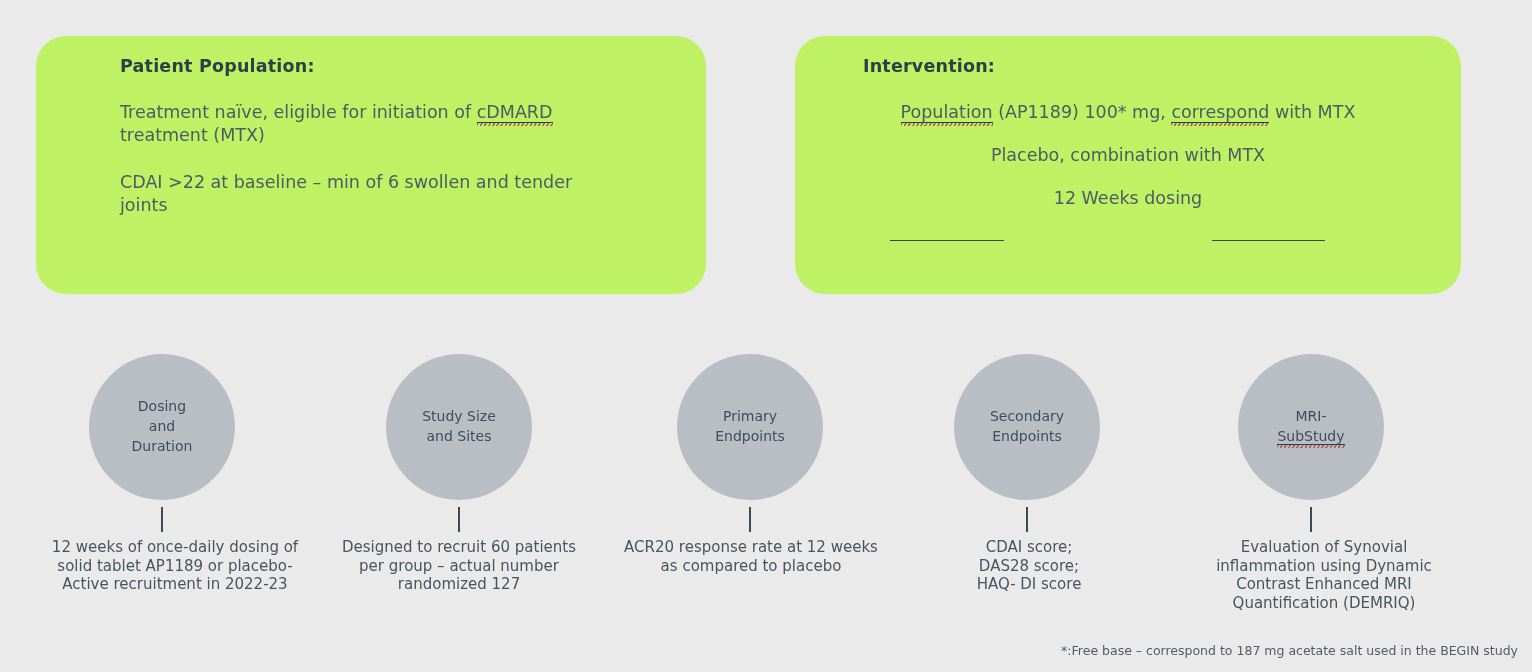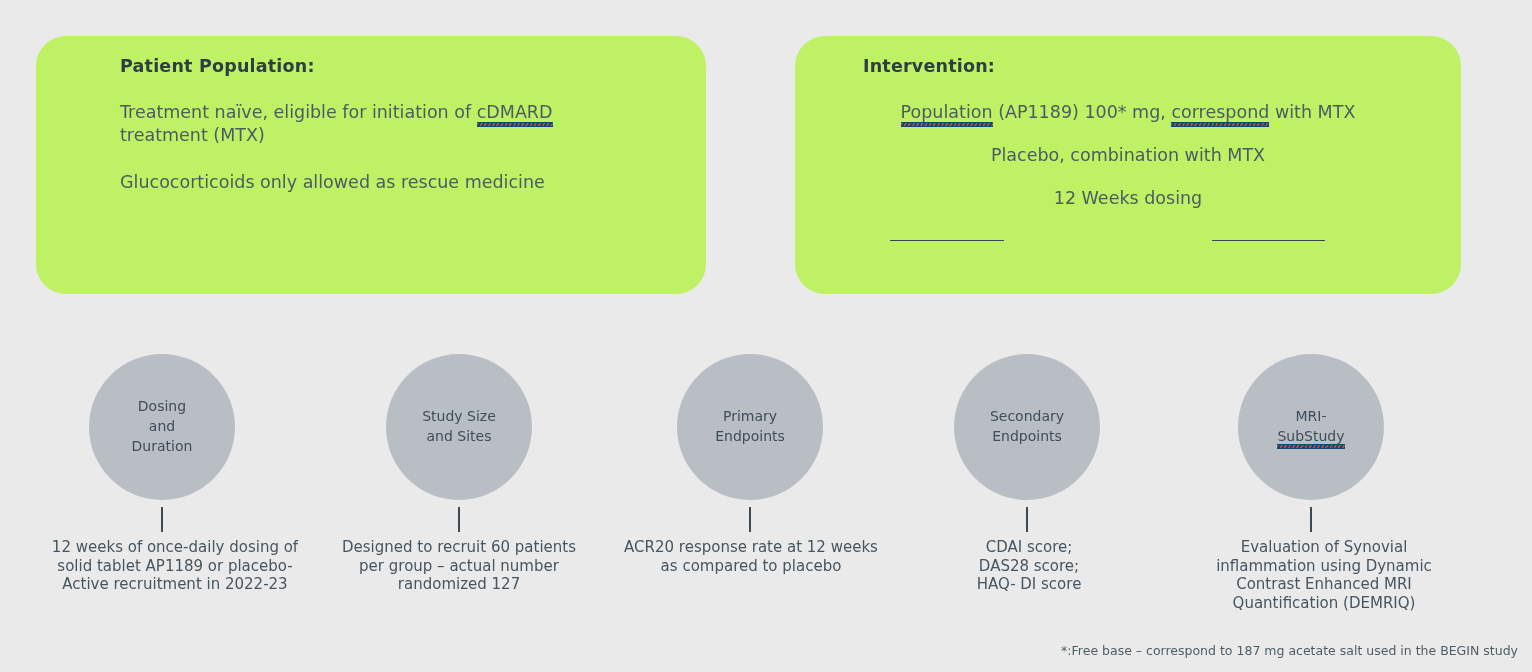--- a/index.html
+++ b/index.html
@@ -39,21 +39,21 @@
     font-size: 17.5px;
     line-height: 1.31;
     color: #4c5b64;
     white-space: pre-line;
   }
   .panel-right p { text-align: center; margin-bottom: 20px; }
 
   
   .misspell {
     position: relative;
-    border-bottom: 5px solid #0c4a6e;
+    border-bottom: 1px solid #0c4a6e;
     margin-top: 8px;
   }
   .misspell::after {
     content: "";
     position: absolute;
     left: 0; right: 0; bottom: -4px;
     height: 3px;
     background: repeating-linear-gradient(120deg, #cf4a3c 0 1.1px, transparent 2px 3.6px);
     opacity: 0.95;
   }
@@ -124,21 +124,22 @@
     color: #4e5d66;
   }
 </style>
 </head>
 <body>
 
 <div class="panel panel-left">
   <h2>Patient Population:</h2>
   <p><span>Treatment naïve, eligible for initiation of </span><span class="misspell">cDMARD</span><span>
 treatment (MTX)</span></p>
-  <p>Glucocorticoids only allowed as rescue medicine</p>
+  <p>CDAI &gt;22 at baseline – min of 6 swollen and tender
+joints</p>
 </div>
 
 <div class="panel panel-right">
   <h2>Intervention:</h2>
   <p><span class="misspell">Population</span><span> (AP1189) 100* mg, </span><span class="misspell">correspond</span><span> with MTX</span></p>
   <p>Placebo, combination with MTX</p>
   <p>12 Weeks dosing</p>
   <div class="blank-line blank-line-1"></div>
   <div class="blank-line blank-line-2"></div>
 </div>

